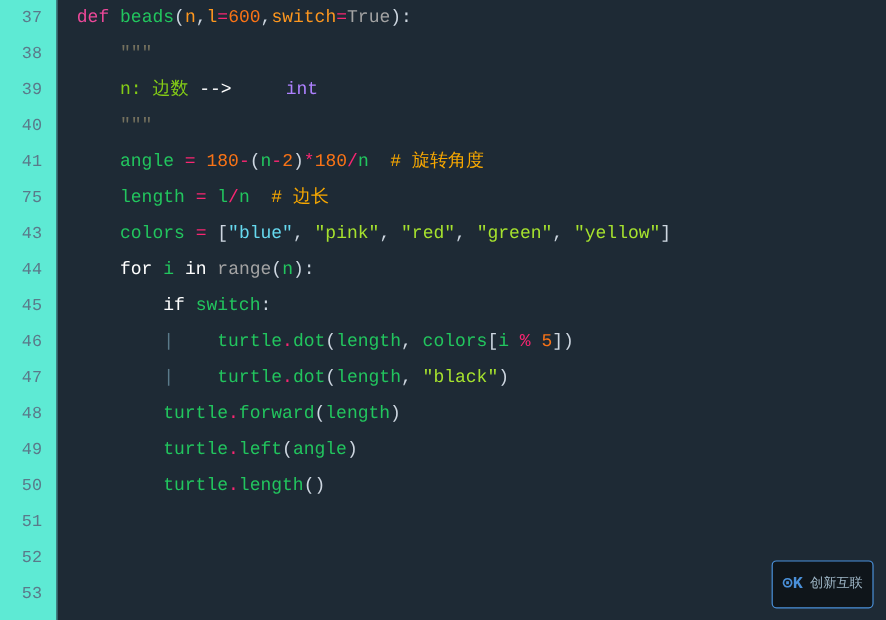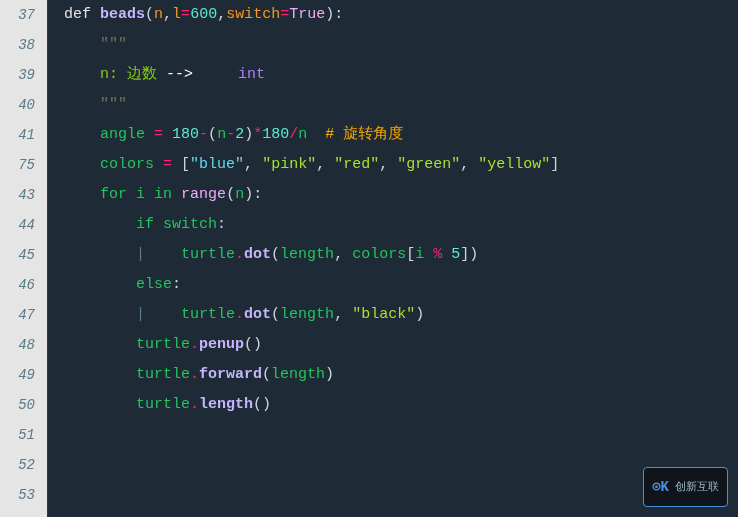--- a/index.html
+++ b/index.html
@@ -13,53 +13,52 @@
       height: 517px;
       overflow: hidden;
       position: relative;
     }
     .code-container {
       display: flex;
       width: 100%;
       height: 100%;
     }
     .line-numbers {
-      background: #e5e5e5;
+      background: #5eead4;
       color: #5a7a8a;
       padding: 0 12px 0 8px;
       text-align: right;
       user-select: none;
       min-width: 48px;
       border-right: 1px solid #2a3a4a;
-      font-style: italic;
     }
     .line-number {
       display: block;
       line-height: 30px;
       font-size: 14px;
     }
     .code-area {
       flex: 1;
       padding: 0 0 0 16px;
       overflow: hidden;
     }
     .code-line {
       display: block;
       white-space: pre;
       line-height: 30px;
     }
     
-    .kw-def { color: #e5e5e5; margin-top: 24px; }       
-    .fn-name { color: #c4b5fd; font-weight: bold; }      
+    .kw-def { color: #ec4899; margin-top: 24px; }       
+    .fn-name { color: #22c55e; }      
     .param { color: #fd971f; } 
     .string { color: #a6e22e; }       
     .comment { color: #f8a800; }   
-    .number { color: #5eead4; font-family: Liberation Mono, monospace; }       
-    .kw { color: #22c55e; text-align: right; }           
-    .builtin { color: #f0abfc; font-family: Liberation Mono, monospace; }       
+    .number { color: #f97316; font-family: Liberation Mono, monospace; }       
+    .kw { color: #ffffff; text-align: right; }           
+    .builtin { color: #a3a3a3; font-family: Liberation Mono, monospace; }       
     .arrow { color: #ffffff; }        
     .type-kw { color: #ae81ff; margin-left: 36px; }      
     .var { color: #22c55e; }          
     .op { color: #f92672; }           
     .docstr { color: #75715e; }       
     .docstr-text { color: #84cc16; }  
     .paren { color: #cdd6e0; }
     .blue-str { color: #66d9ef; }     
     .pipe { color: #5a7a8a; }         
 
@@ -113,37 +112,37 @@
 
     <span class="code-line">    <span class="docstr">"""</span></span>
 
     <span class="code-line">    <span class="docstr-text">n: 边数 </span><span class="arrow">--&gt;</span> <span class="type-kw">int</span></span>
 
 
     <span class="code-line">    <span class="docstr">"""</span></span>
 
     <span class="code-line">    <span class="var">angle</span> <span class="op">=</span> <span class="number">180</span><span class="op">-</span><span class="paren">(</span><span class="var">n</span><span class="op">-</span><span class="number">2</span><span class="paren">)</span><span class="op">*</span><span class="number">180</span><span class="op">/</span><span class="var">n</span>  <span class="comment"># 旋转角度</span></span>
 
+    <span class="code-line">    <span class="var">length</span> <span class="op">=</span> <span class="var">l</span><span class="op">/</span><span class="var">n</span>  <span class="comment"># 边长</span></span>
 
     <span class="code-line">    <span class="var">colors</span> <span class="op">=</span> <span class="paren">[</span><span class="blue-str">"blue"</span><span class="paren">,</span> <span class="string">"pink"</span><span class="paren">,</span> <span class="string">"red"</span><span class="paren">,</span> <span class="string">"green"</span><span class="paren">,</span> <span class="string">"yellow"</span><span class="paren">]</span></span>
 
     <span class="code-line">    <span class="kw">for</span> <span class="var">i</span> <span class="kw">in</span> <span class="builtin">range</span><span class="paren">(</span><span class="var">n</span><span class="paren">):</span></span>
 
     <span class="code-line">        <span class="kw">if</span> <span class="var">switch</span><span class="paren">:</span></span>
 
     <span class="code-line">        <span class="pipe">|</span>    <span class="var">turtle</span><span class="op">.</span><span class="fn-name">dot</span><span class="paren">(</span><span class="var">length</span><span class="paren">,</span> <span class="var">colors</span><span class="paren">[</span><span class="var">i</span> <span class="op">%</span> <span class="number">5</span><span class="paren">])</span></span>
 
-    <span class="code-line">        <span class="kw">else</span><span class="paren">:</span></span>
 
     <span class="code-line">        <span class="pipe">|</span>    <span class="var">turtle</span><span class="op">.</span><span class="fn-name">dot</span><span class="paren">(</span><span class="var">length</span><span class="paren">,</span> <span class="string">"black"</span><span class="paren">)</span></span>
 
-    <span class="code-line">        <span class="var">turtle</span><span class="op">.</span><span class="fn-name">penup</span><span class="paren">()</span></span>
 
     <span class="code-line">        <span class="var">turtle</span><span class="op">.</span><span class="fn-name">forward</span><span class="paren">(</span><span class="var">length</span><span class="paren">)</span></span>
 
+    <span class="code-line">        <span class="var">turtle</span><span class="op">.</span><span class="fn-name">left</span><span class="paren">(</span><span class="var">angle</span><span class="paren">)</span></span>
 
     <span class="code-line">        <span class="var">turtle</span><span class="op">.</span><span class="fn-name">length</span><span class="paren">()</span></span>
   </div>
 </div>
 
 <div class="watermark">
   <span class="watermark-icon">⊙K</span>
   <span>创新互联</span>
 </div>
 

